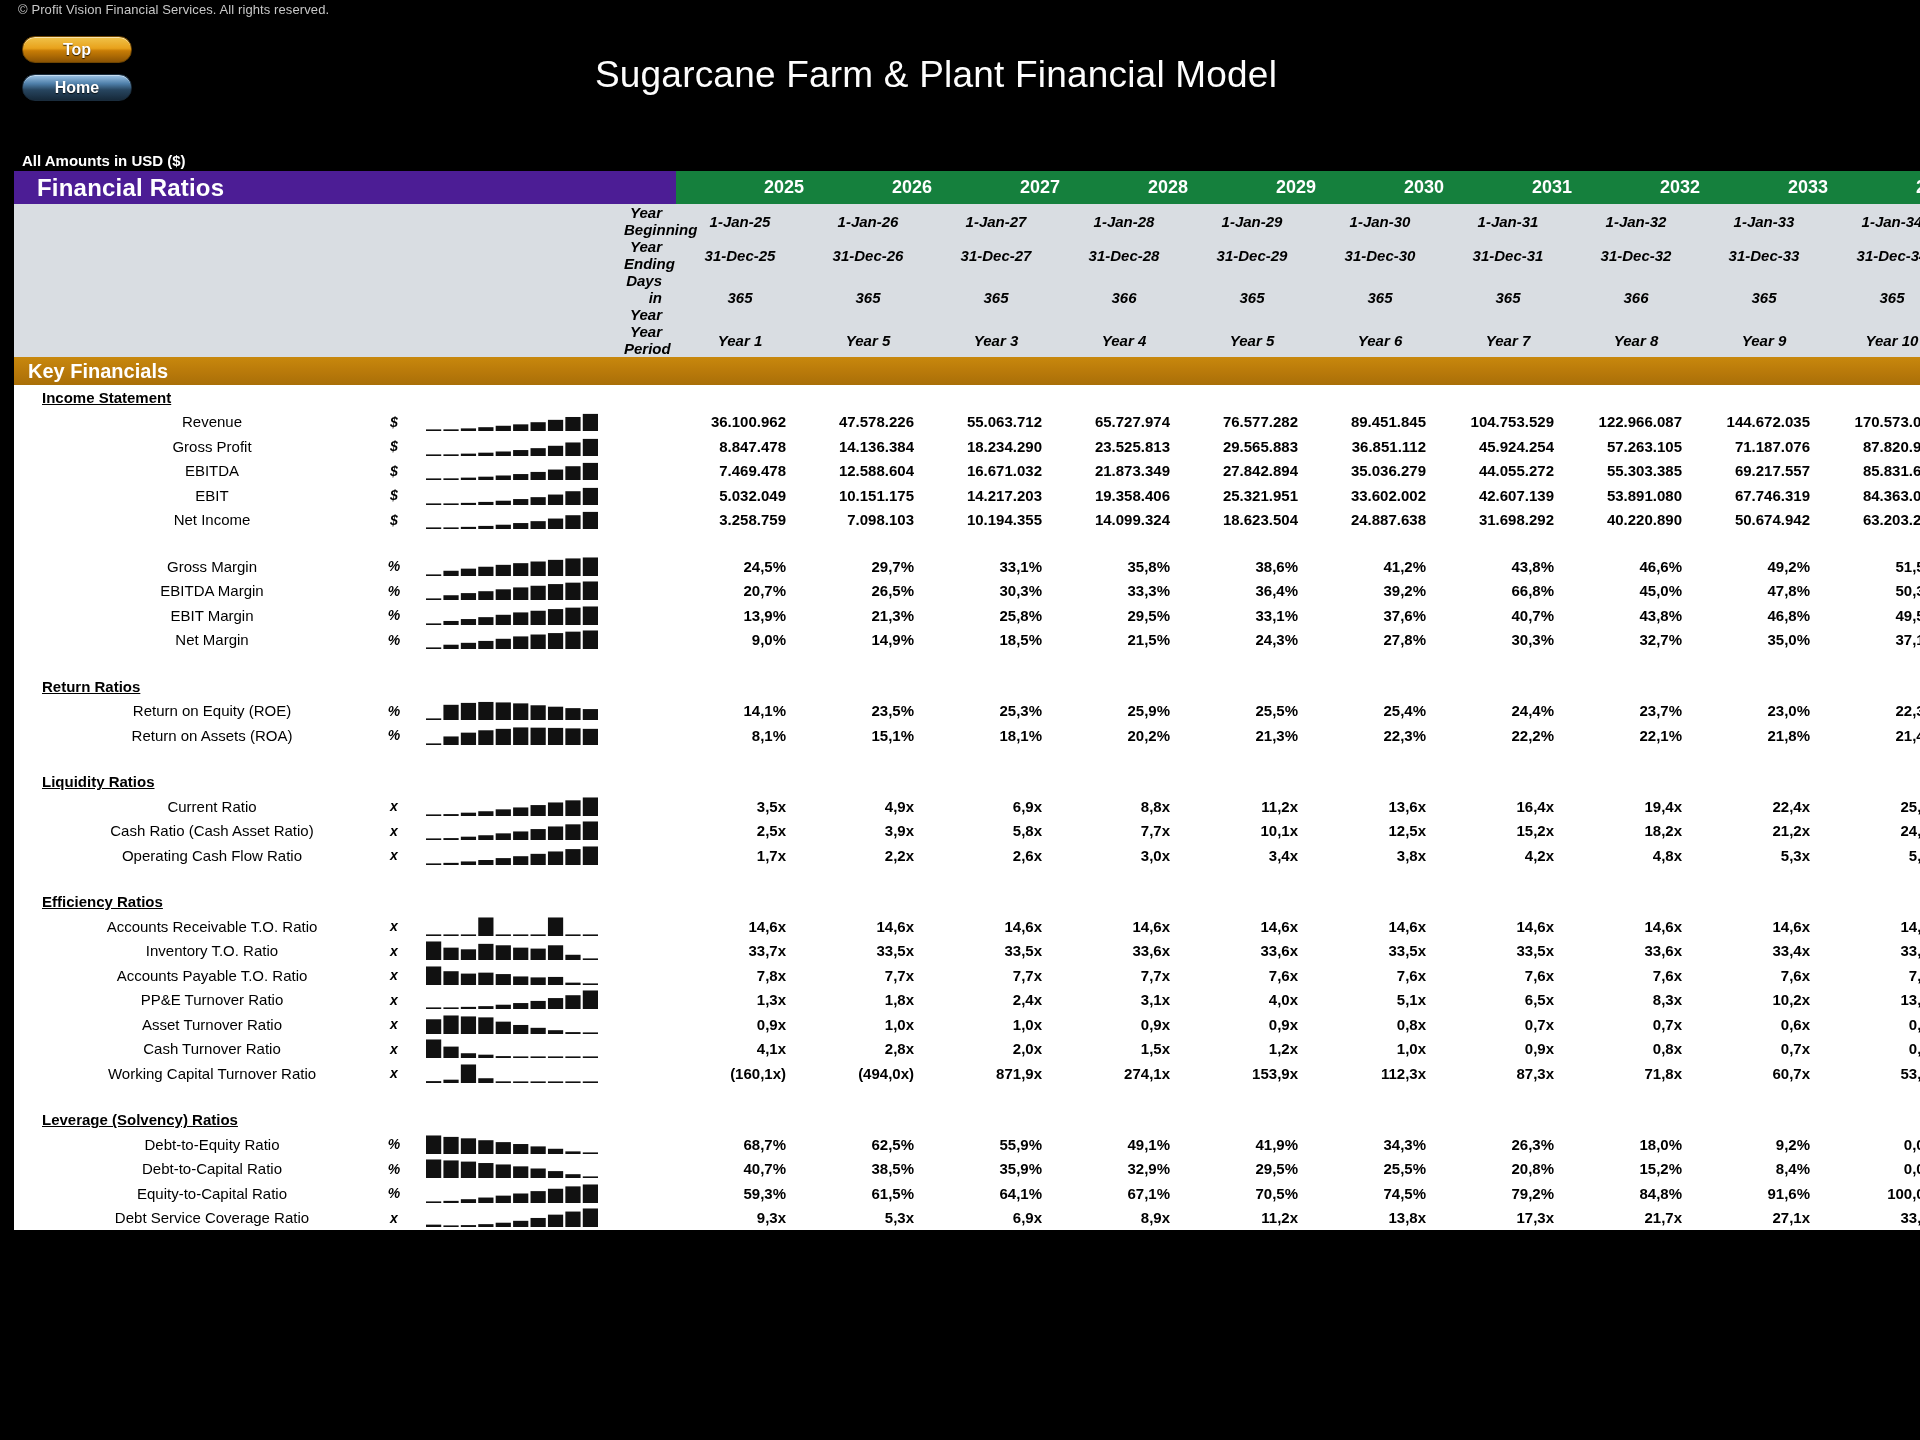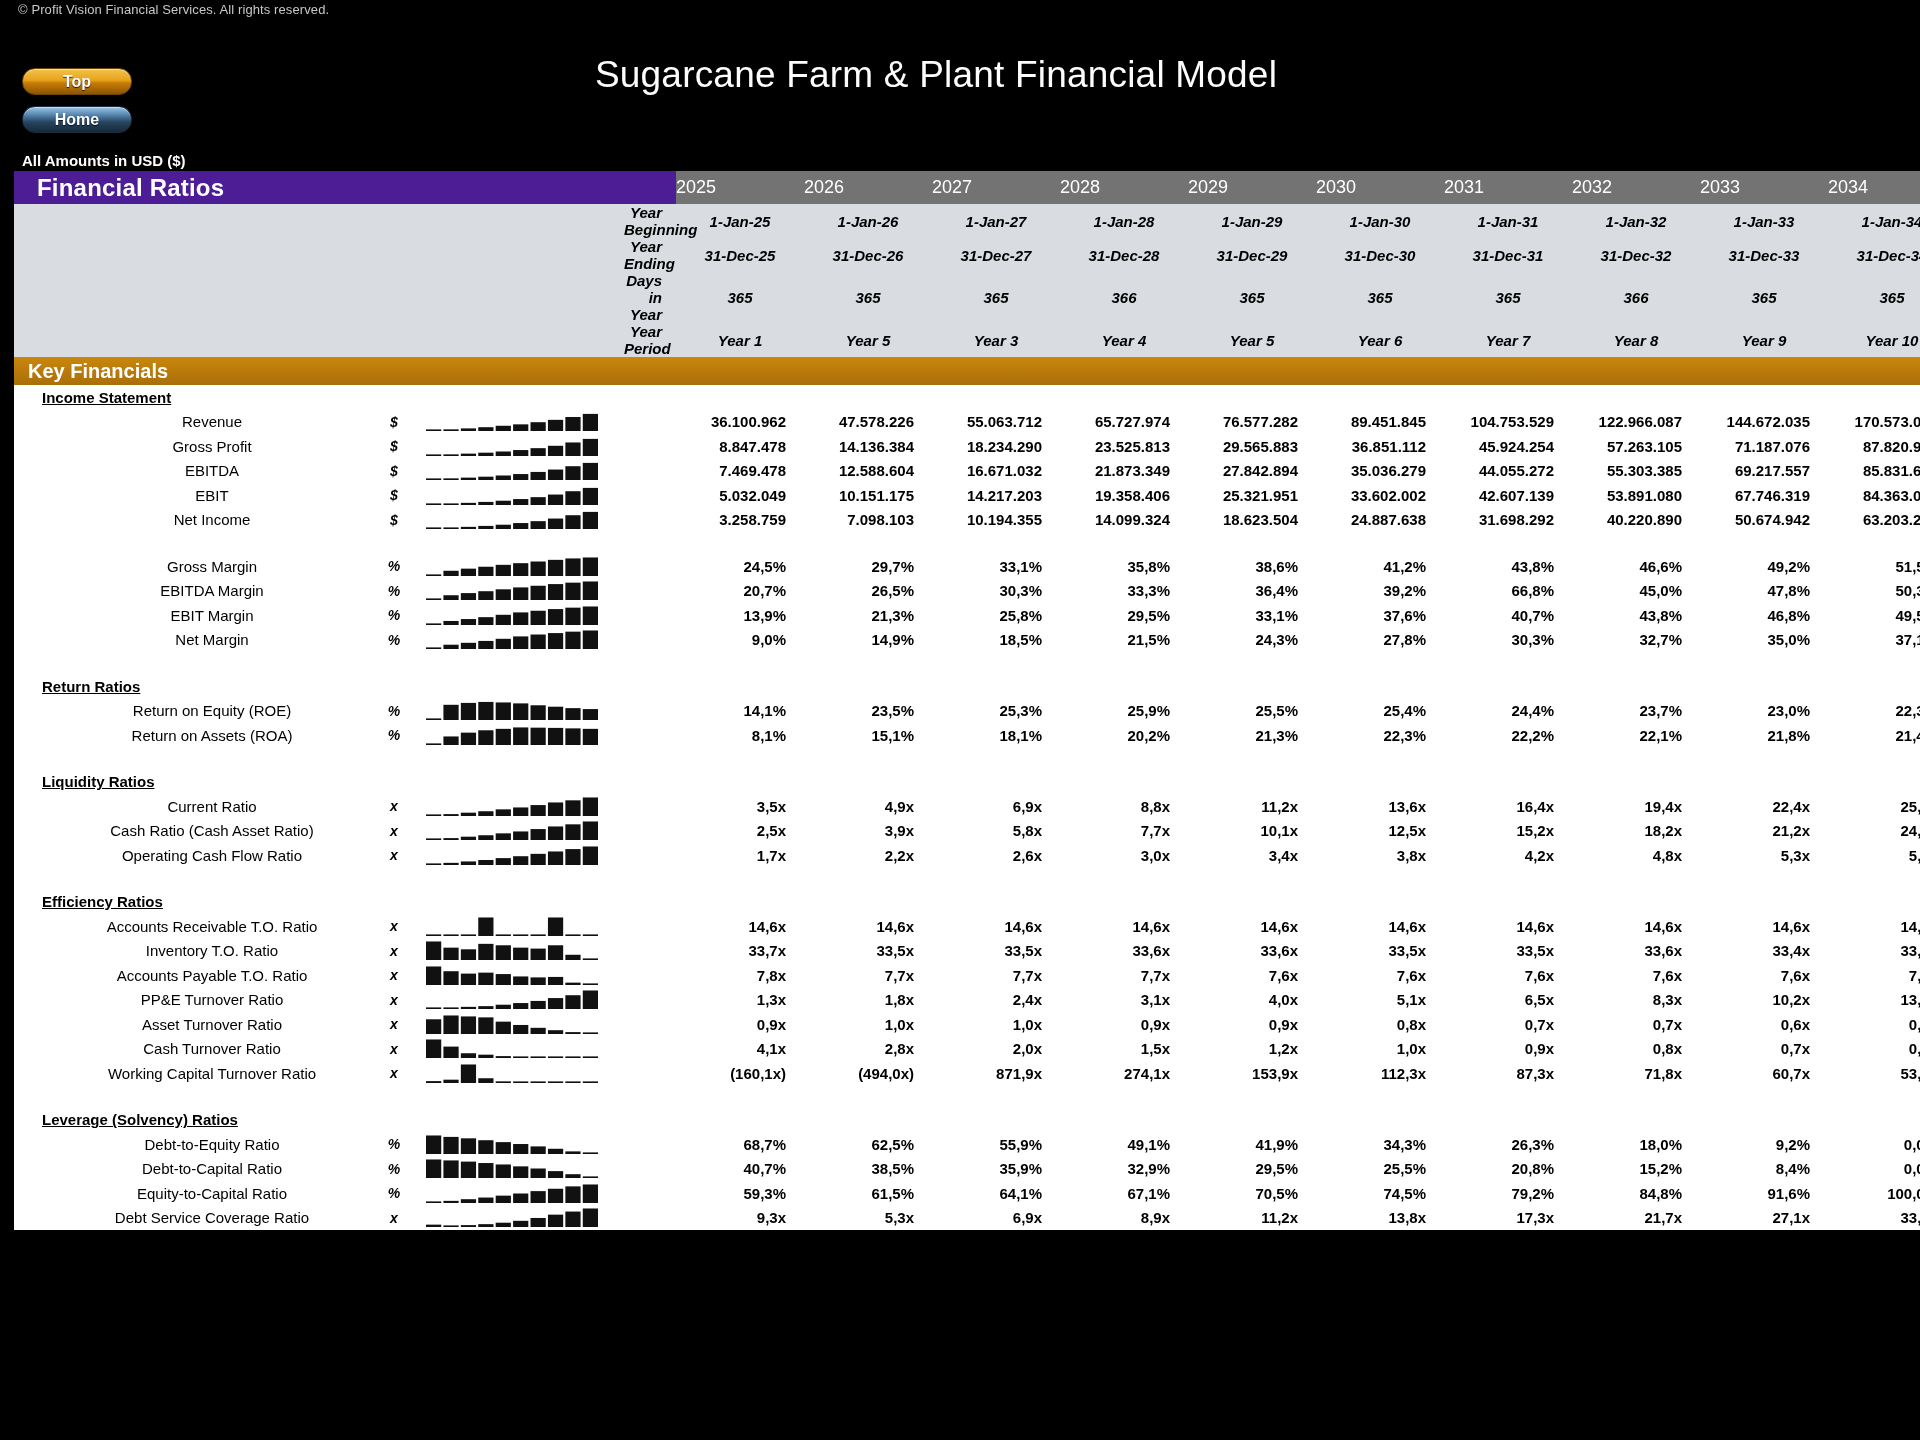--- a/index.html
+++ b/index.html
@@ -17,21 +17,20 @@
     font-size:13px; color:#c8c8c8; letter-spacing:.1px;
   }
   .navbtn {
     position:absolute; left:22px;
     width:110px; height:27px;
     border-radius:13px;
     display:flex; align-items:center; justify-content:center;
     font-size:16px; font-weight:bold;
     text-shadow:0 1px 1px rgba(0,0,0,.8);
     cursor:pointer;
-    margin-top:32px;
   }
   .navbtn.top {
     top:36px;
     background:linear-gradient(180deg,#f0c34a 0%, #e8a21c 45%, #c87d06 55%, #8c5403 100%);
     color:#ffffff;
     border:1px solid #6d4402;
     box-shadow:inset 0 1px 0 rgba(255,255,255,.55);
   }
   .navbtn.home {
     top:74px;
@@ -76,24 +75,24 @@
     height:33px;
   }
   .band-title .lhs {
     background:#4c1d95;
     color:#ffffff;
     font-size:24px; font-weight:bold;
     padding-left:23px;
     letter-spacing:.2px;
   }
   .band-title .yr {
-    background:#737373;
+    background:#15803d;
     color:#ffffff;
-    font-size:18px; font-weight:normal;
-    text-align:left;
+    font-size:18px; font-weight:bold;
+    text-align:right;
   }
 
   
   .hdr-row td {
     background:#d9dde2;
     color:#000000;
     height:22px;
     font-size:15px;
     font-style:italic;
     font-weight:bold;

